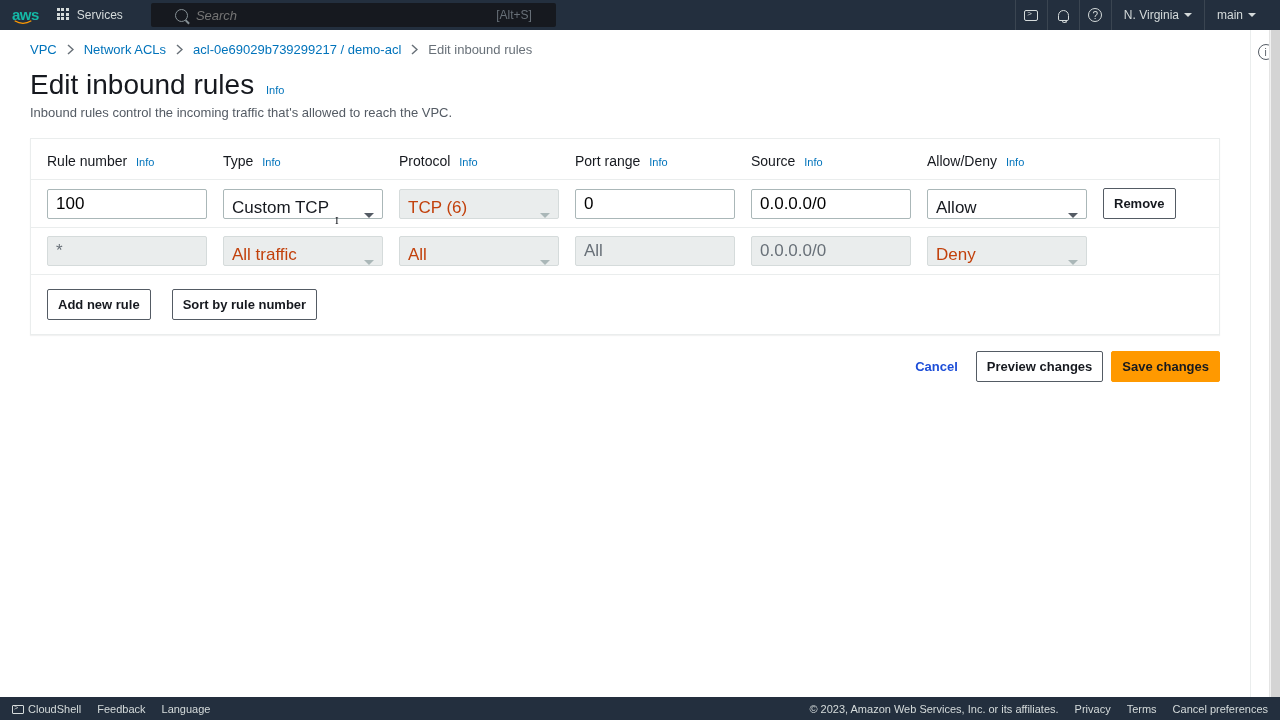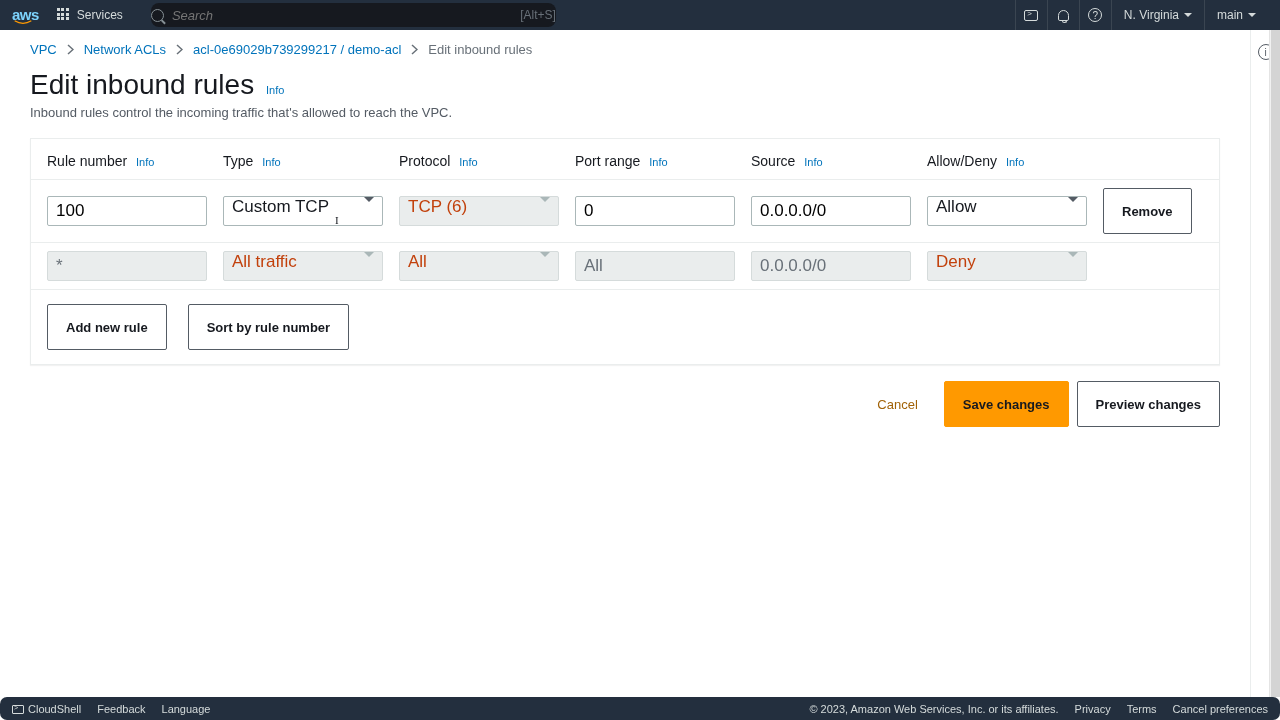--- a/index.html
+++ b/index.html
@@ -1,25 +1,25 @@
 <!DOCTYPE html>
 <html><head>
 <meta charset="utf-8">
 <style>
 * { box-sizing: border-box; margin: 0; padding: 0; }
 body { font-family: "Amazon Ember", "Helvetica Neue", Arial, sans-serif; font-size: 14px; color: #16191f; background: #fff; width: 1280px; height: 720px; overflow: hidden; position: relative; }
 
 
 .topnav { background: #232f3e; height: 30px; display: flex; align-items: center; padding: 0 12px; color: #d5dbdb; font-size: 12px; }
-.aws-logo { font-weight: bold; color: #7dd3fc; font-size: 15px; margin-right: 18px; letter-spacing: -0.5px; }
+.aws-logo { font-weight: bold; color: #14b8a6; font-size: 15px; margin-right: 18px; letter-spacing: -0.5px; }
 .aws-logo .smile { display: block; height: 5px; margin-top: -3px; }
 .services { display: flex; align-items: flex-start; cursor: pointer; margin-right: 28px; }
 .grid-icon { width: 14px; height: 14px; display: inline-grid; grid-template-columns: repeat(3, 3px); grid-template-rows: repeat(3, 3px); gap: 1.5px; margin-right: 6px; }
 .grid-icon span { background: #d5dbdb; }
-.search-wrap { background: #16191f; border-radius: 8px; height: 24px; display: flex; align-items: center; width: 405px; padding: 0 0; }
+.search-wrap { background: #16191f; border-radius: 2px; height: 24px; display: flex; align-items: center; width: 405px; padding: 0 24px; }
 .search-icon { width: 13px; height: 13px; border: 1.5px solid #879196; border-radius: 50%; position: relative; margin-right: 8px; }
 .search-icon::after { content: ""; position: absolute; width: 5px; height: 1.5px; background: #879196; bottom: -2px; right: -3px; transform: rotate(45deg); }
 .search-input { background: transparent; border: none; outline: none; color: #d5dbdb; font-size: 13px; flex: 1; font-style: italic; }
 .search-hint { color: #687078; font-size: 12px; }
 .nav-right { margin-left: auto; display: flex; align-items: center; gap: 0; }
 .nav-icon-btn { width: 32px; height: 30px; display: flex; align-items: center; justify-content: center; cursor: pointer; border-left: 1px solid #3a4551; }
 .nav-region, .nav-user { padding: 0 12px; cursor: pointer; display: flex; align-items: center; gap: 5px; border-left: 1px solid #3a4551; height: 30px; }
 .caret-down { width: 0; height: 0; border-left: 4px solid transparent; border-right: 4px solid transparent; border-top: 4px solid #d5dbdb; }
 
 
@@ -58,36 +58,36 @@
 .c-proto { width: 176px; }
 .c-port { width: 176px; }
 .c-source { width: 176px; }
 .c-allow { width: 176px; }
 .c-action { flex: 1; }
 
 .rule-row { display: flex; padding: 8px 16px; border-bottom: 1px solid #eaeded; align-items: center; }
 .rule-row:last-child { border-bottom: none; }
 
 .inp, .sel { height: 30px; border: 1px solid #aab7b8; border-radius: 2px; padding: 0 8px; font-size: 17px; width: 160px; background: #fff; }
-.sel { display: flex; align-items: flex-start; justify-content: space-between; cursor: pointer; }
+.sel { display: flex; align-items: flex-end; justify-content: space-between; cursor: pointer; }
 .sel .caret-dk { width: 0; height: 0; border-left: 5px solid transparent; border-right: 5px solid transparent; border-top: 5px solid #545b64; }
 .disabled { background: #eaeded; border-color: #d5dbdb; color: #c2410c; cursor: default; }
 .disabled .caret-dk { border-top-color: #aab7b8; }
 .inp.disabled { color: #687078; }
 
-.btn { height: 46px; padding: 0 18px; border: 1px solid #545b64; background: #fff; border-radius: 2px; font-size: 13px; cursor: pointer; color: #16191f; font-weight: 700; }
+.btn { height: 31px; padding: 0 10px; border: 1px solid #545b64; background: #fff; border-radius: 2px; font-size: 13px; cursor: pointer; color: #16191f; font-weight: 700; }
 .btn-primary { background: #ff9900; border-color: #ff9900; color: #16191f; }
-.btn-link { border: none; background: none; color: #a16207; font-weight: 400; }
+.btn-link { border: none; background: none; color: #1d4ed8; font-weight: 700; }
 
 .rules-footer { padding: 14px 16px; display: flex; gap: 21px; }
 
 .page-actions { display: flex; justify-content: flex-end; gap: 8px; margin-top: 16px; align-items: center; }
 
 
-.bottombar { position: absolute; bottom: 0; left: 0; right: 0; height: 23px; background: #232f3e; color: #d5dbdb; font-size: 11px; display: flex; align-items: center; padding: 0 12px; border-radius: 7px; }
+.bottombar { position: absolute; bottom: 0; left: 0; right: 0; height: 23px; background: #232f3e; color: #d5dbdb; font-size: 11px; display: flex; align-items: center; padding: 0 12px; }
 .bb-left { display: flex; gap: 16px; align-items: center; }
 .bb-left span { cursor: pointer; }
 .bb-right { margin-left: auto; display: flex; gap: 16px; }
 .bb-right span { cursor: pointer; }
 .cshell-icon { width: 12px; height: 9px; border: 1px solid #d5dbdb; border-radius: 1px; margin-right: 4px; display: inline-block; position: relative; vertical-align: middle; }
 .cshell-icon::after { content: ">"; position: absolute; font-size: 7px; left: 1px; top: -2px; }
 
 
 .text-caret { position: absolute; font-size: 11px; color: #16191f; }
 
@@ -245,22 +245,22 @@
       </div>
 
       <div class="rules-footer">
         <button class="btn">Add new rule</button>
         <button class="btn">Sort by rule number</button>
       </div>
     </div>
 
     <div class="page-actions">
       <button class="btn btn-link">Cancel</button>
+      <button class="btn">Preview changes</button>
       <button class="btn btn-primary">Save changes</button>
-      <button class="btn">Preview changes</button>
     </div>
 
   </div>
   <div class="side-help">
     <span class="info-circle">i</span>
   </div>
 </div>
 
 <div class="scrollbar-track">
   <div class="scrollbar-thumb"></div>

